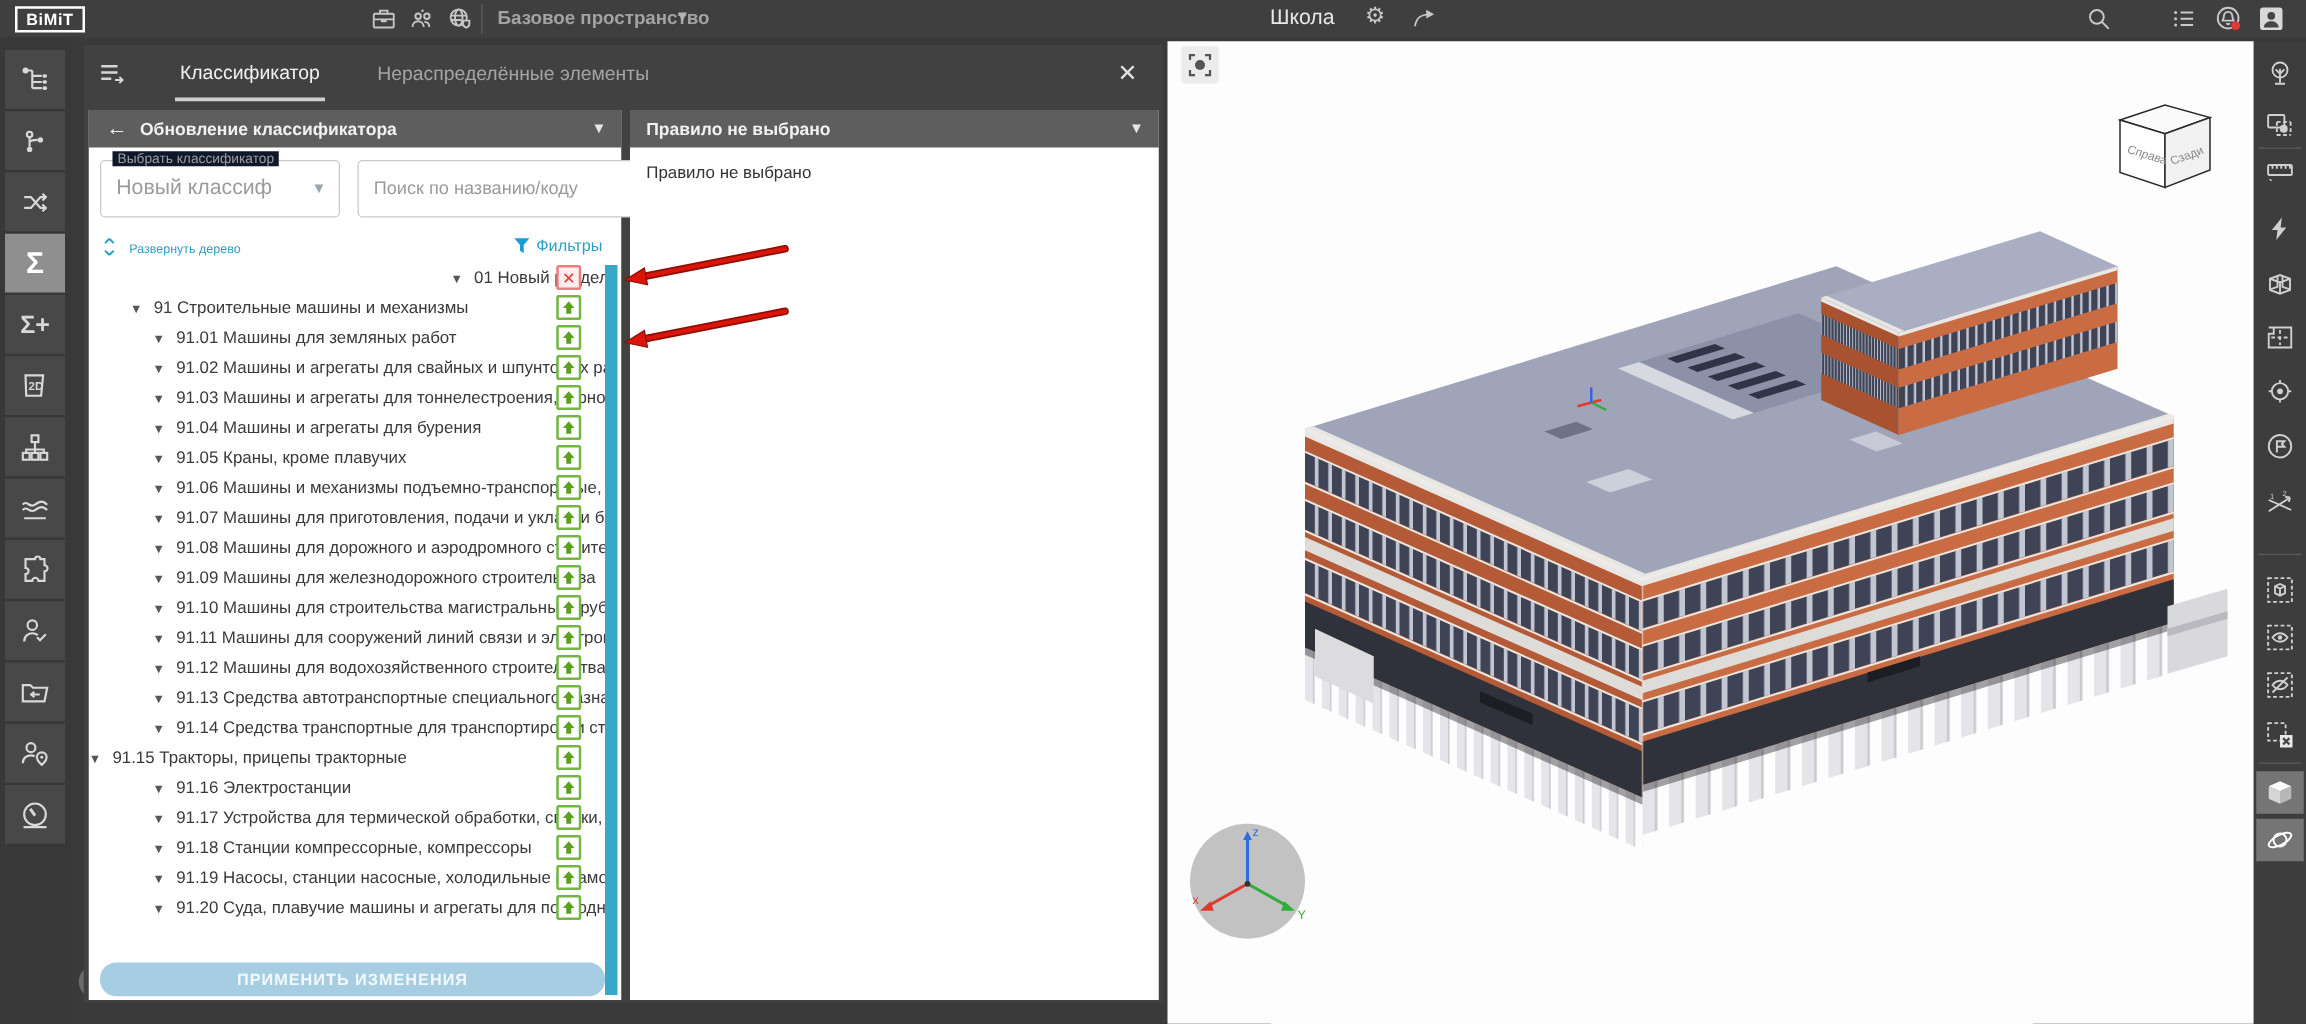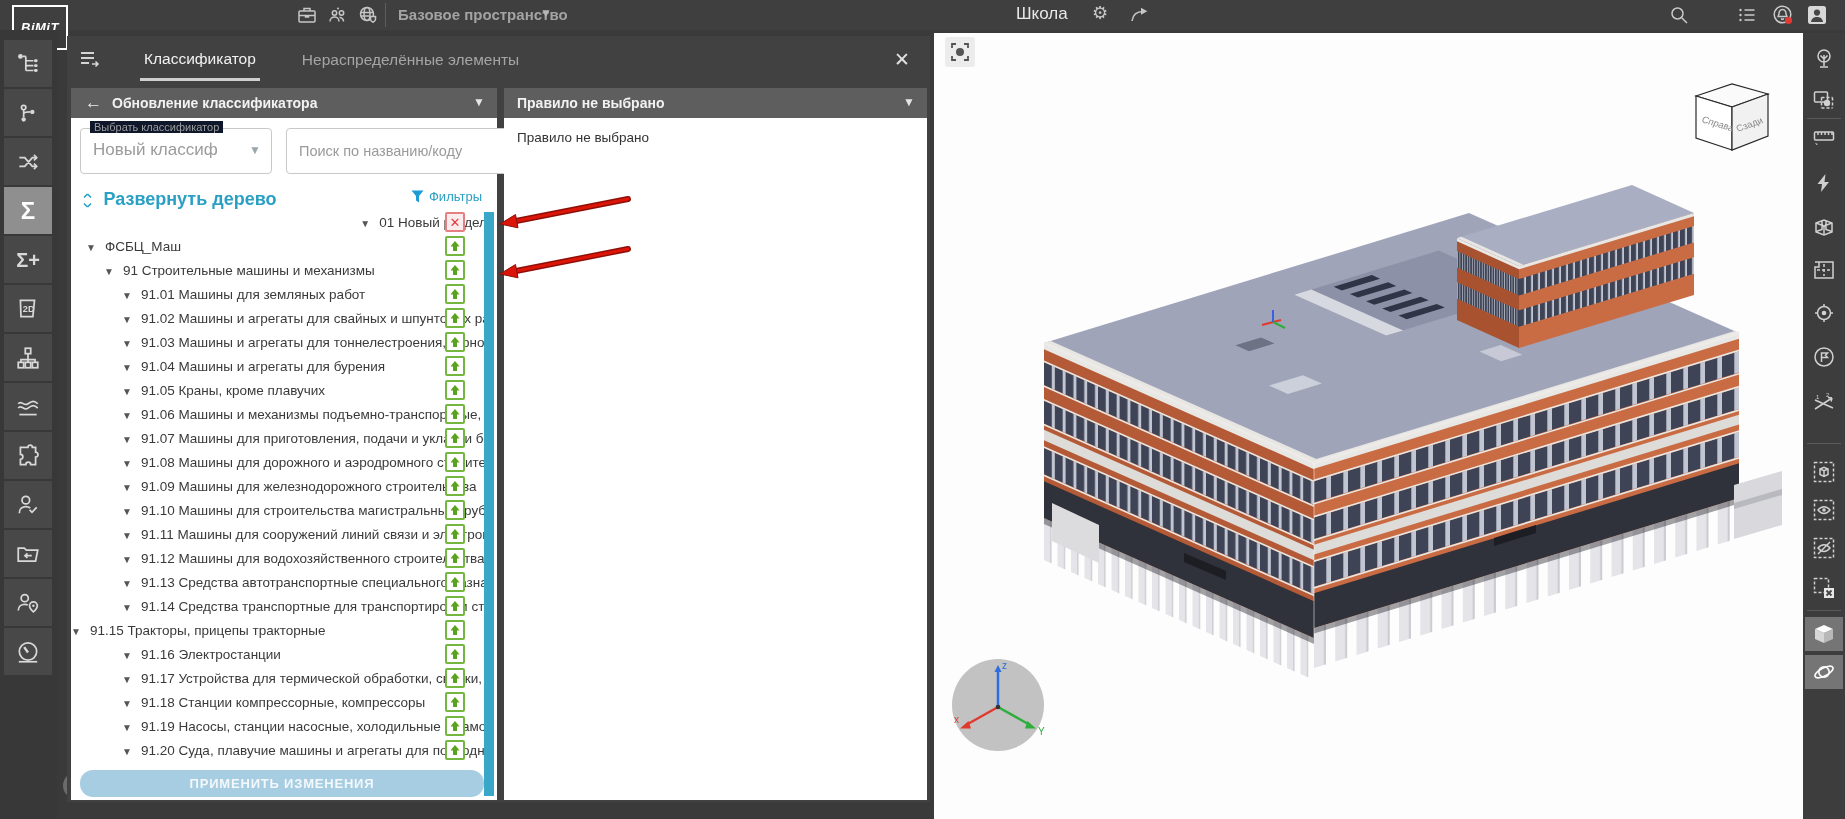--- a/index.html
+++ b/index.html
@@ -3,21 +3,21 @@
 <meta charset="utf-8">
 <style>
   * { margin:0; padding:0; box-sizing:border-box; }
   html,body { width:1845px; height:819px; overflow:hidden; background:#3a3a3a;
               font-family:"Liberation Sans","DejaVu Sans",sans-serif; }
 
   
   #topbar { position:absolute; left:0; top:0; width:1845px; height:30px; background:#3f3f3f;
             display:flex; align-items:center; }
   #logo { position:absolute; left:12px; top:5px; border:2px solid #fff; color:#fff;
-          font-weight:bold; font-size:13px; padding:13px 7px; letter-spacing:.5px;font-style:italic; }
+          font-weight:bold; font-size:13px; padding:1px 7px; letter-spacing:.5px; }
   .tb-ico { position:absolute; top:4px; width:22px; height:22px; }
   .tb-ico svg { width:22px; height:22px; stroke:#c6c6c6; fill:none; stroke-width:1.5; }
   #tb-sep { position:absolute; left:385px; top:3px; width:1px; height:24px; background:#5e5e5e; }
   #workspace { position:absolute; left:398px; top:6px; color:#a3a3a3; font-size:15px; cursor:default;font-weight:bold; }
   #workspace-caret { position:absolute; left:540px; top:6px; color:#b5b5b5; font-size:12px; }
   #proj-title { position:absolute; left:1016px; top:4px; color:#e8e8e8; font-size:17px; }
   #gear-btn { position:absolute; left:1092px; top:2px; color:#c6c6c6; font-size:18px; }
   .tb-right svg { stroke:#c9c9c9; }
 
   
@@ -54,21 +54,21 @@
   #select-label { position:absolute; left:9px; top:-8px; background:#0f172a; padding:0 4px;
                   font-size:11px; color:#9e9e9e; }
   #select-value { position:absolute; left:12px; top:11px; font-size:17px; color:#9b9b9b; }
   #select-caret { position:absolute; right:10px; top:14px; color:#9aa6ad; font-size:12px; }
   #search-box { position:absolute; left:215px; top:40px; width:230px; height:46px;
                 border:1px solid #c9c9c9; border-radius:4px; font-size:14.5px; color:#444;
                 padding:0 12px; outline:none; }
   #search-box::placeholder { color:#9a9a9a; }
 
   #expand-row { position:absolute; left:11px; top:101px; width:404px; height:18px; }
-  #expand-link { color:#2aa0c4; font-size:18px;font-weight:bold; }
+  #expand-link { color:#2aa0c4; font-size:10px; }
   #filters-link { position:absolute; right:4px; top:0; color:#2aa0c4; font-size:13px; }
 
   #tree-list { position:absolute; left:0; top:122px; width:416px; height:556px; overflow:hidden; }
   .tree-row { position:relative; height:24px; line-height:24px; white-space:nowrap; }
   .tree-caret { color:#555; font-size:10px; margin-right:9px; }
   .tree-label { font-size:13.5px; color:#3a3a3a; }
   .row-btn { position:absolute; right:22px; top:2px; width:20px; height:20px; border-radius:2px;
              display:flex; align-items:center; justify-content:center; }
   .row-btn.add { border:2px solid #74b63f; background:#fff; }
   .row-btn.add svg { width:12px; height:12px; }
@@ -283,25 +283,20 @@
       <span id="expand-link">Развернуть дерево</span>
       <span id="filters-link">
         <svg style="width:13px;height:13px;vertical-align:-2px;margin-right:5px" viewBox="0 0 13 13">
           <path d="M0.5 0.5h12L8 6v6.5L5 10.5V6z" fill="#1d9bd4"></path>
           </svg><span>Фильтры</span>
       </span>
     </div>
 
     <div id="tree-list">
         <div class="tree-row" style="padding-left: 15px; text-align: right;"><span class="tree-caret">▼</span><span class="tree-label">01 Новый раздел</span><span class="row-btn remove">✕</span></div>
-        <div class="tree-row" style="padding-left: 15px;"><span class="tree-caret">▼</span><span class="tree-label">ФСБЦ_Маш</span><span class="row-btn add">
-            <svg viewBox="0 0 12 12">
-              <path d="M6 1 L10.6 6.4 H8 V11 H4 V6.4 H1.4 Z" fill="#5aa21e"></path>
-            </svg>
-          </span></div>
         <div class="tree-row" style="padding-left: 33px;"><span class="tree-caret">▼</span><span class="tree-label">91 Строительные машины и механизмы</span><span class="row-btn add">
             <svg viewBox="0 0 12 12">
               <path d="M6 1 L10.6 6.4 H8 V11 H4 V6.4 H1.4 Z" fill="#5aa21e"></path>
             </svg>
           </span></div>
         <div class="tree-row" style="padding-left: 51px;"><span class="tree-caret">▼</span><span class="tree-label">91.01 Машины для земляных работ</span><span class="row-btn add">
             <svg viewBox="0 0 12 12">
               <path d="M6 1 L10.6 6.4 H8 V11 H4 V6.4 H1.4 Z" fill="#5aa21e"></path>
             </svg>
           </span></div>

